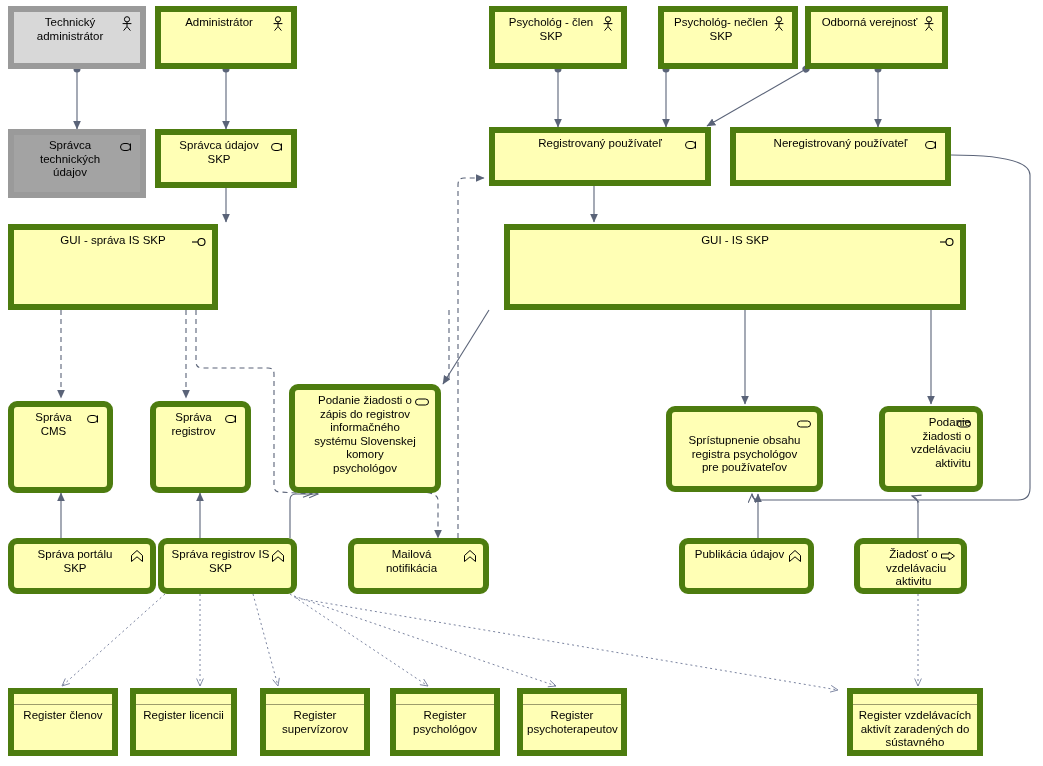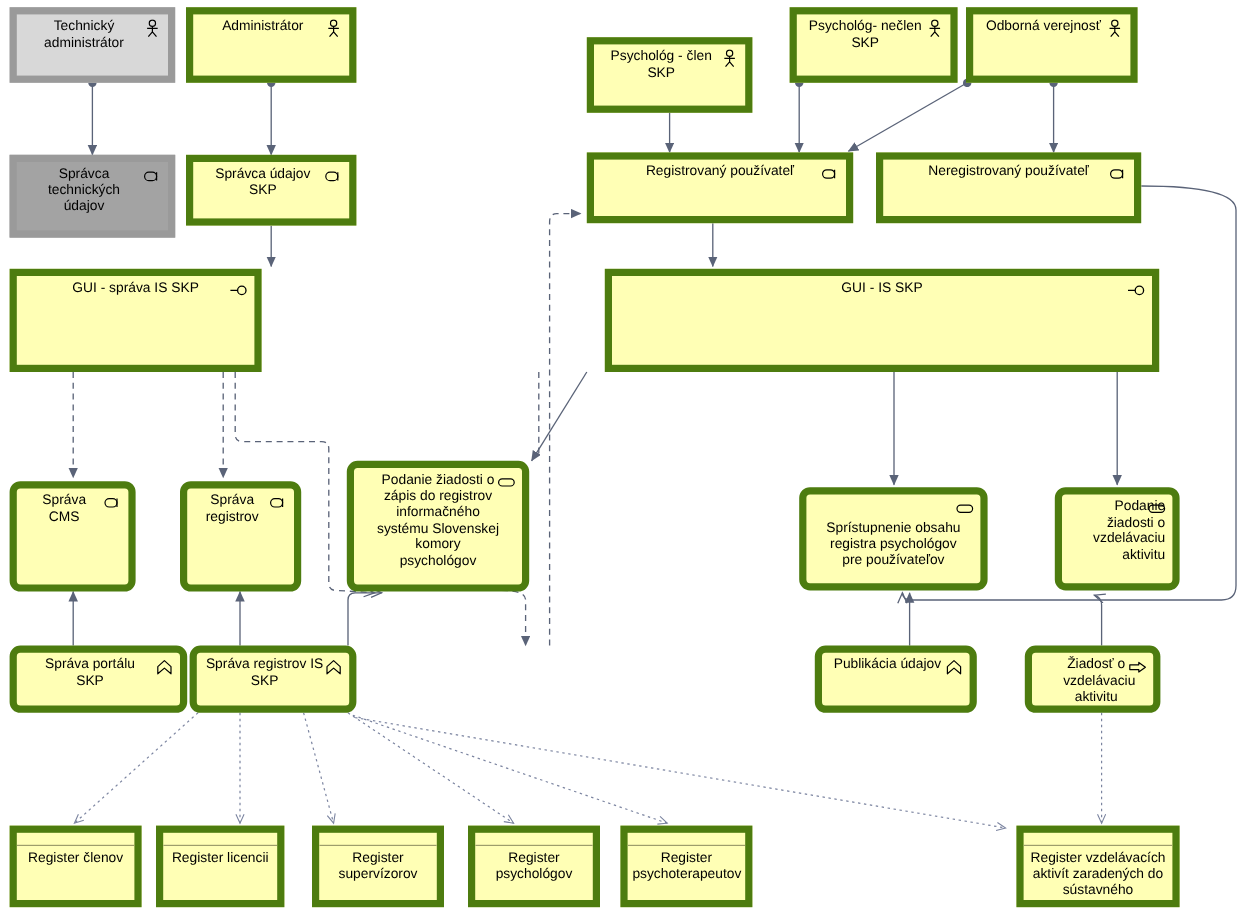--- a/index.html
+++ b/index.html
@@ -165,21 +165,21 @@
   </div>
 
   <div class="node" style="left:155px; top:6px; width:142px; height:63px;">
     <span class="label">Administrátor</span>
     <svg class="icon" viewBox="0 0 16 16">
       <circle cx="8" cy="3.3" r="2.6" fill="none" stroke="#000" stroke-width="1"></circle>
       <path d="M8,6 L8,10.5 M3.6,7.6 L12.4,7.6 M8,10.5 L4.6,14.6 M8,10.5 L11.4,14.6" stroke="#000" stroke-width="1" fill="none"></path>
     </svg>
   </div>
 
-  <div class="node" style="left:489px; top:6px; width:138px; height:63px;margin-top:25px;">
+  <div class="node" style="left:489px; top:6px; width:138px; height:63px;">
     <span class="label">Psychológ - člen
 SKP</span>
     <svg class="icon" viewBox="0 0 16 16">
       <circle cx="8" cy="3.3" r="2.6" fill="none" stroke="#000" stroke-width="1"></circle>
       <path d="M8,6 L8,10.5 M3.6,7.6 L12.4,7.6 M8,10.5 L4.6,14.6 M8,10.5 L11.4,14.6" stroke="#000" stroke-width="1" fill="none"></path>
     </svg>
   </div>
 
   <div class="node" style="left:658px; top:6px; width:140px; height:63px;">
     <span class="label">Psychológ- nečlen
@@ -307,20 +307,27 @@
   </div>
 
   <div class="node rounded" style="left:158px; top:538px; width:139px; height:56px;">
     <span class="label">Správa registrov IS
 SKP</span>
     <svg class="icon" viewBox="0 0 16 16">
       <path d="M2.5,13.5 L2.5,7.5 L8,2.5 L13.5,7.5 L13.5,13.5 L8,8.8 z" fill="none" stroke="#000" stroke-width="1" stroke-linejoin="round"></path>
     </svg>
   </div>
 
+  <div class="node rounded" style="left:348px; top:538px; width:141px; height:56px;">
+    <span class="label">Mailová
+notifikácia</span>
+    <svg class="icon" viewBox="0 0 16 16">
+      <path d="M2.5,13.5 L2.5,7.5 L8,2.5 L13.5,7.5 L13.5,13.5 L8,8.8 z" fill="none" stroke="#000" stroke-width="1" stroke-linejoin="round"></path>
+    </svg>
+  </div>
 
   <div class="node rounded" style="left:679px; top:538px; width:135px; height:56px;">
     <span class="label">Publikácia údajov</span>
     <svg class="icon" viewBox="0 0 16 16">
       <path d="M2.5,13.5 L2.5,7.5 L8,2.5 L13.5,7.5 L13.5,13.5 L8,8.8 z" fill="none" stroke="#000" stroke-width="1" stroke-linejoin="round"></path>
     </svg>
   </div>
 
   <div class="node rounded" style="left:854px; top:538px; width:113px; height:56px;padding-left:20px;">
     <span class="label">Žiadosť o

